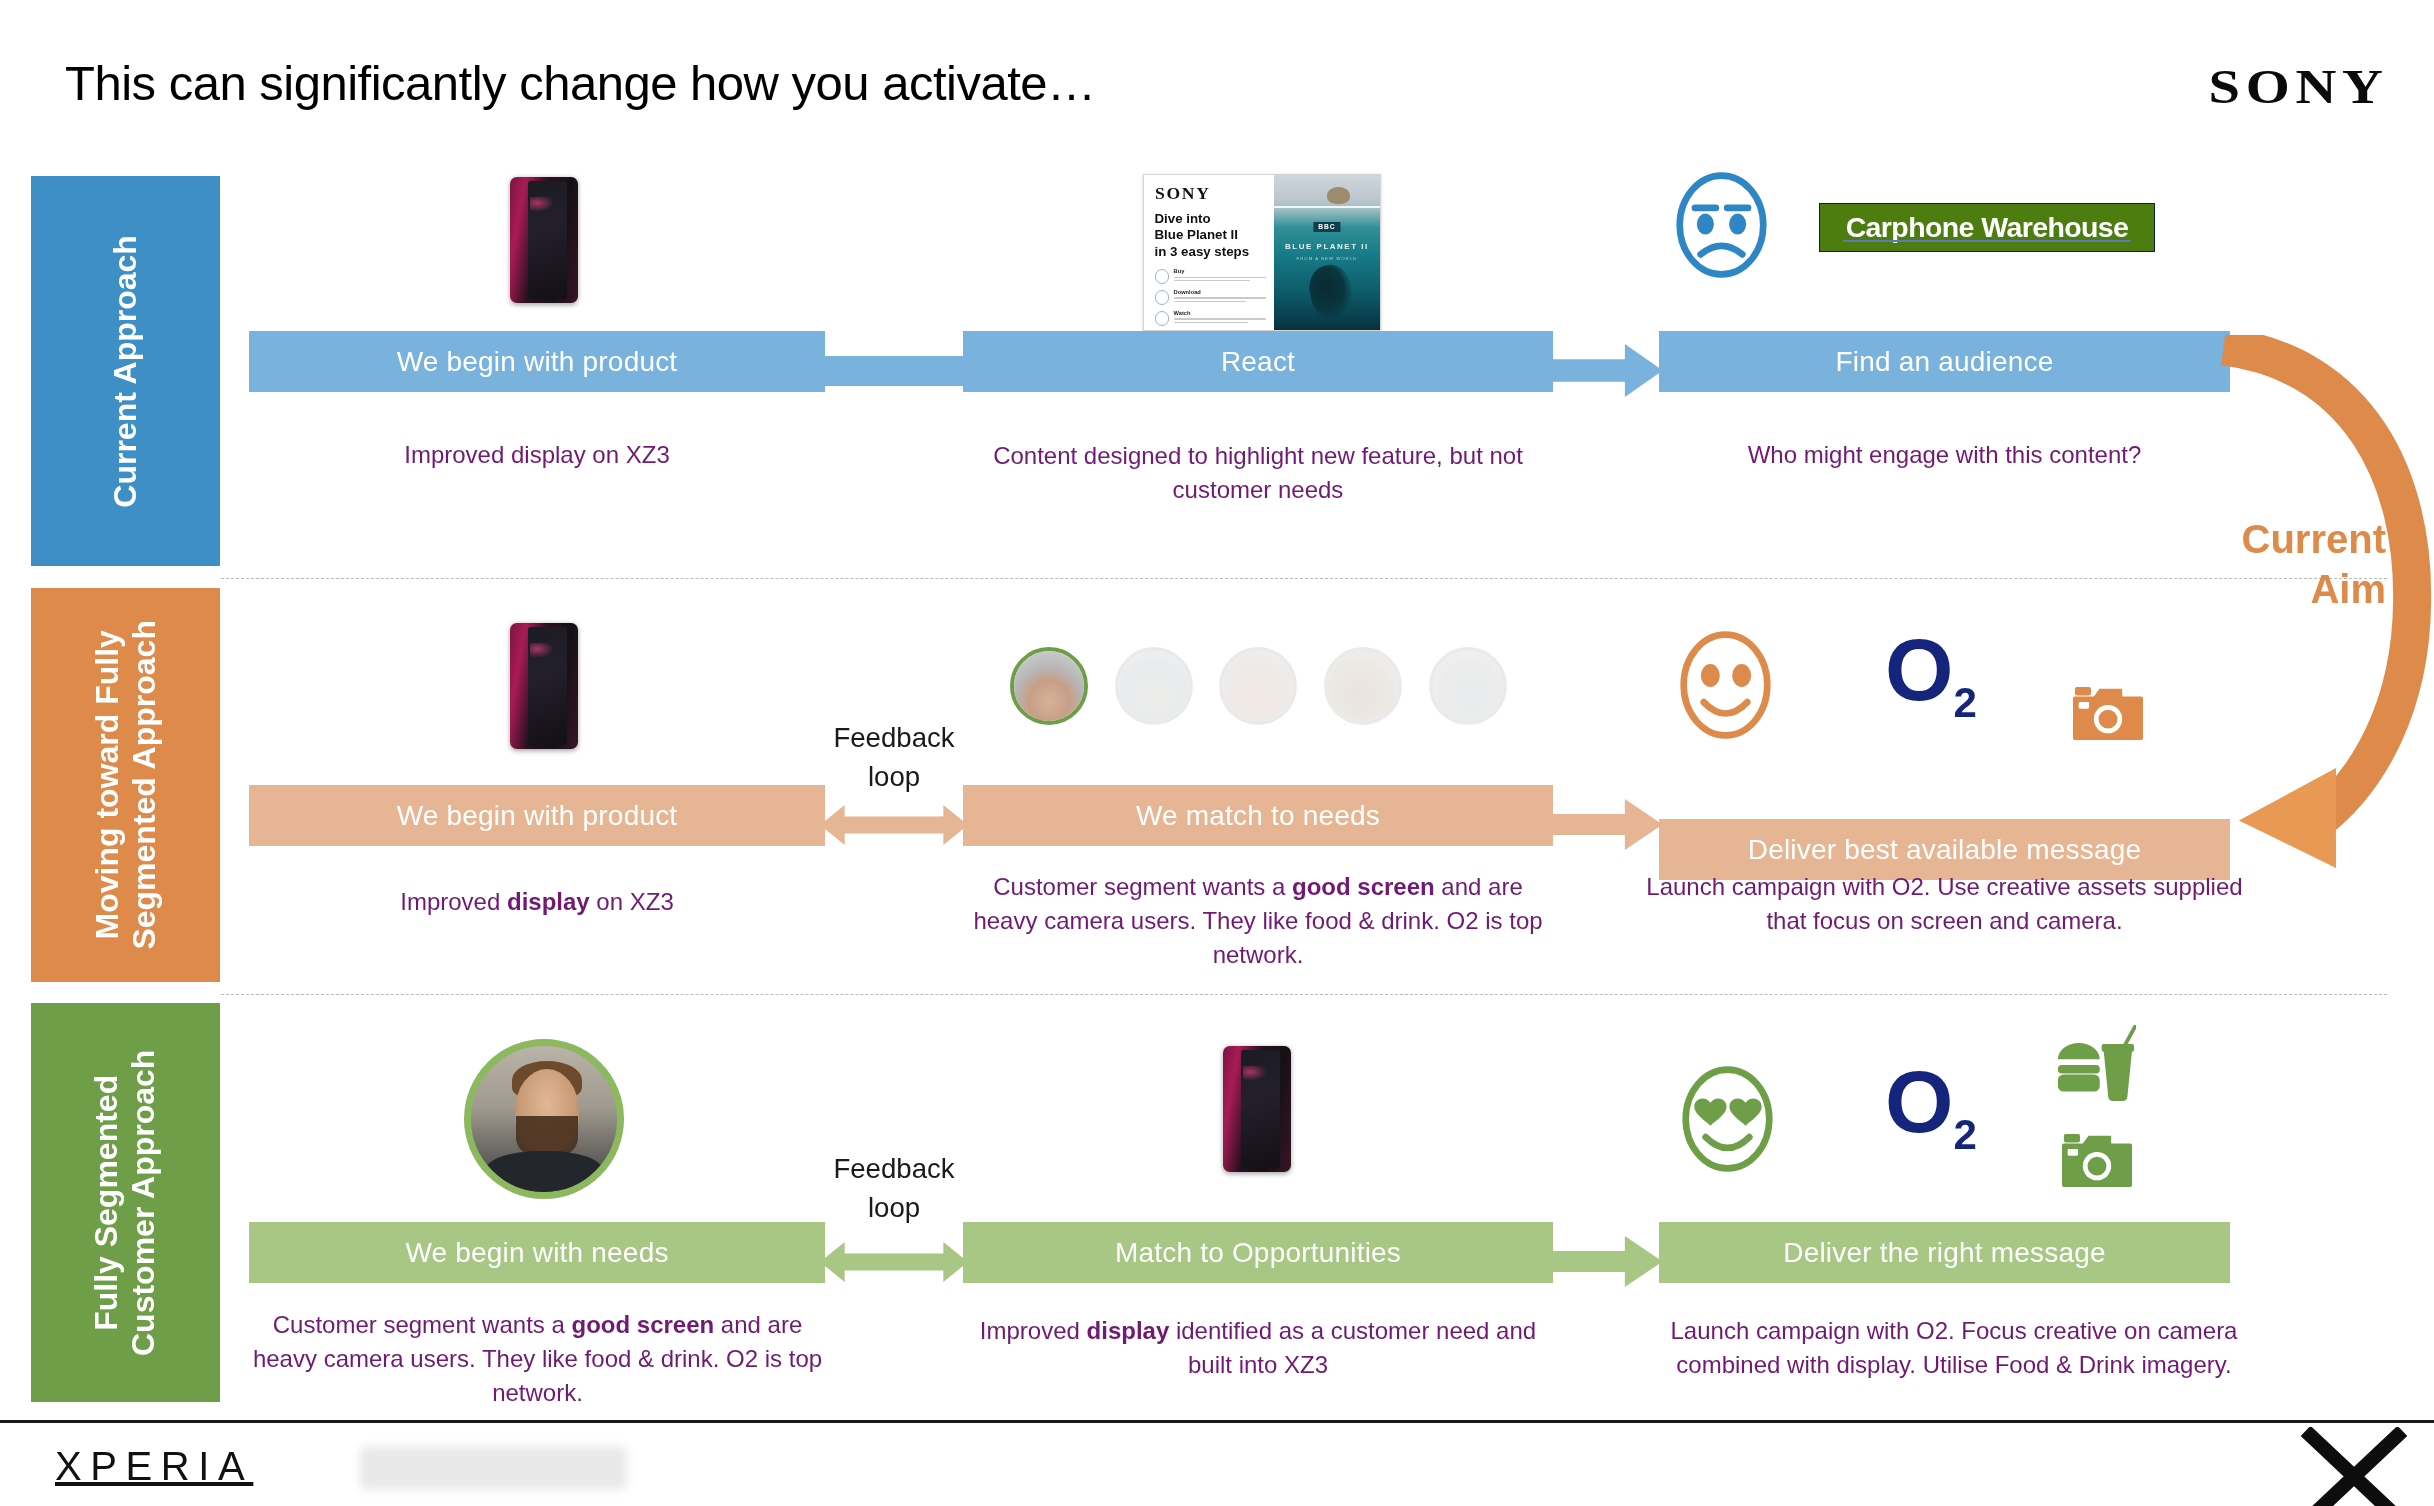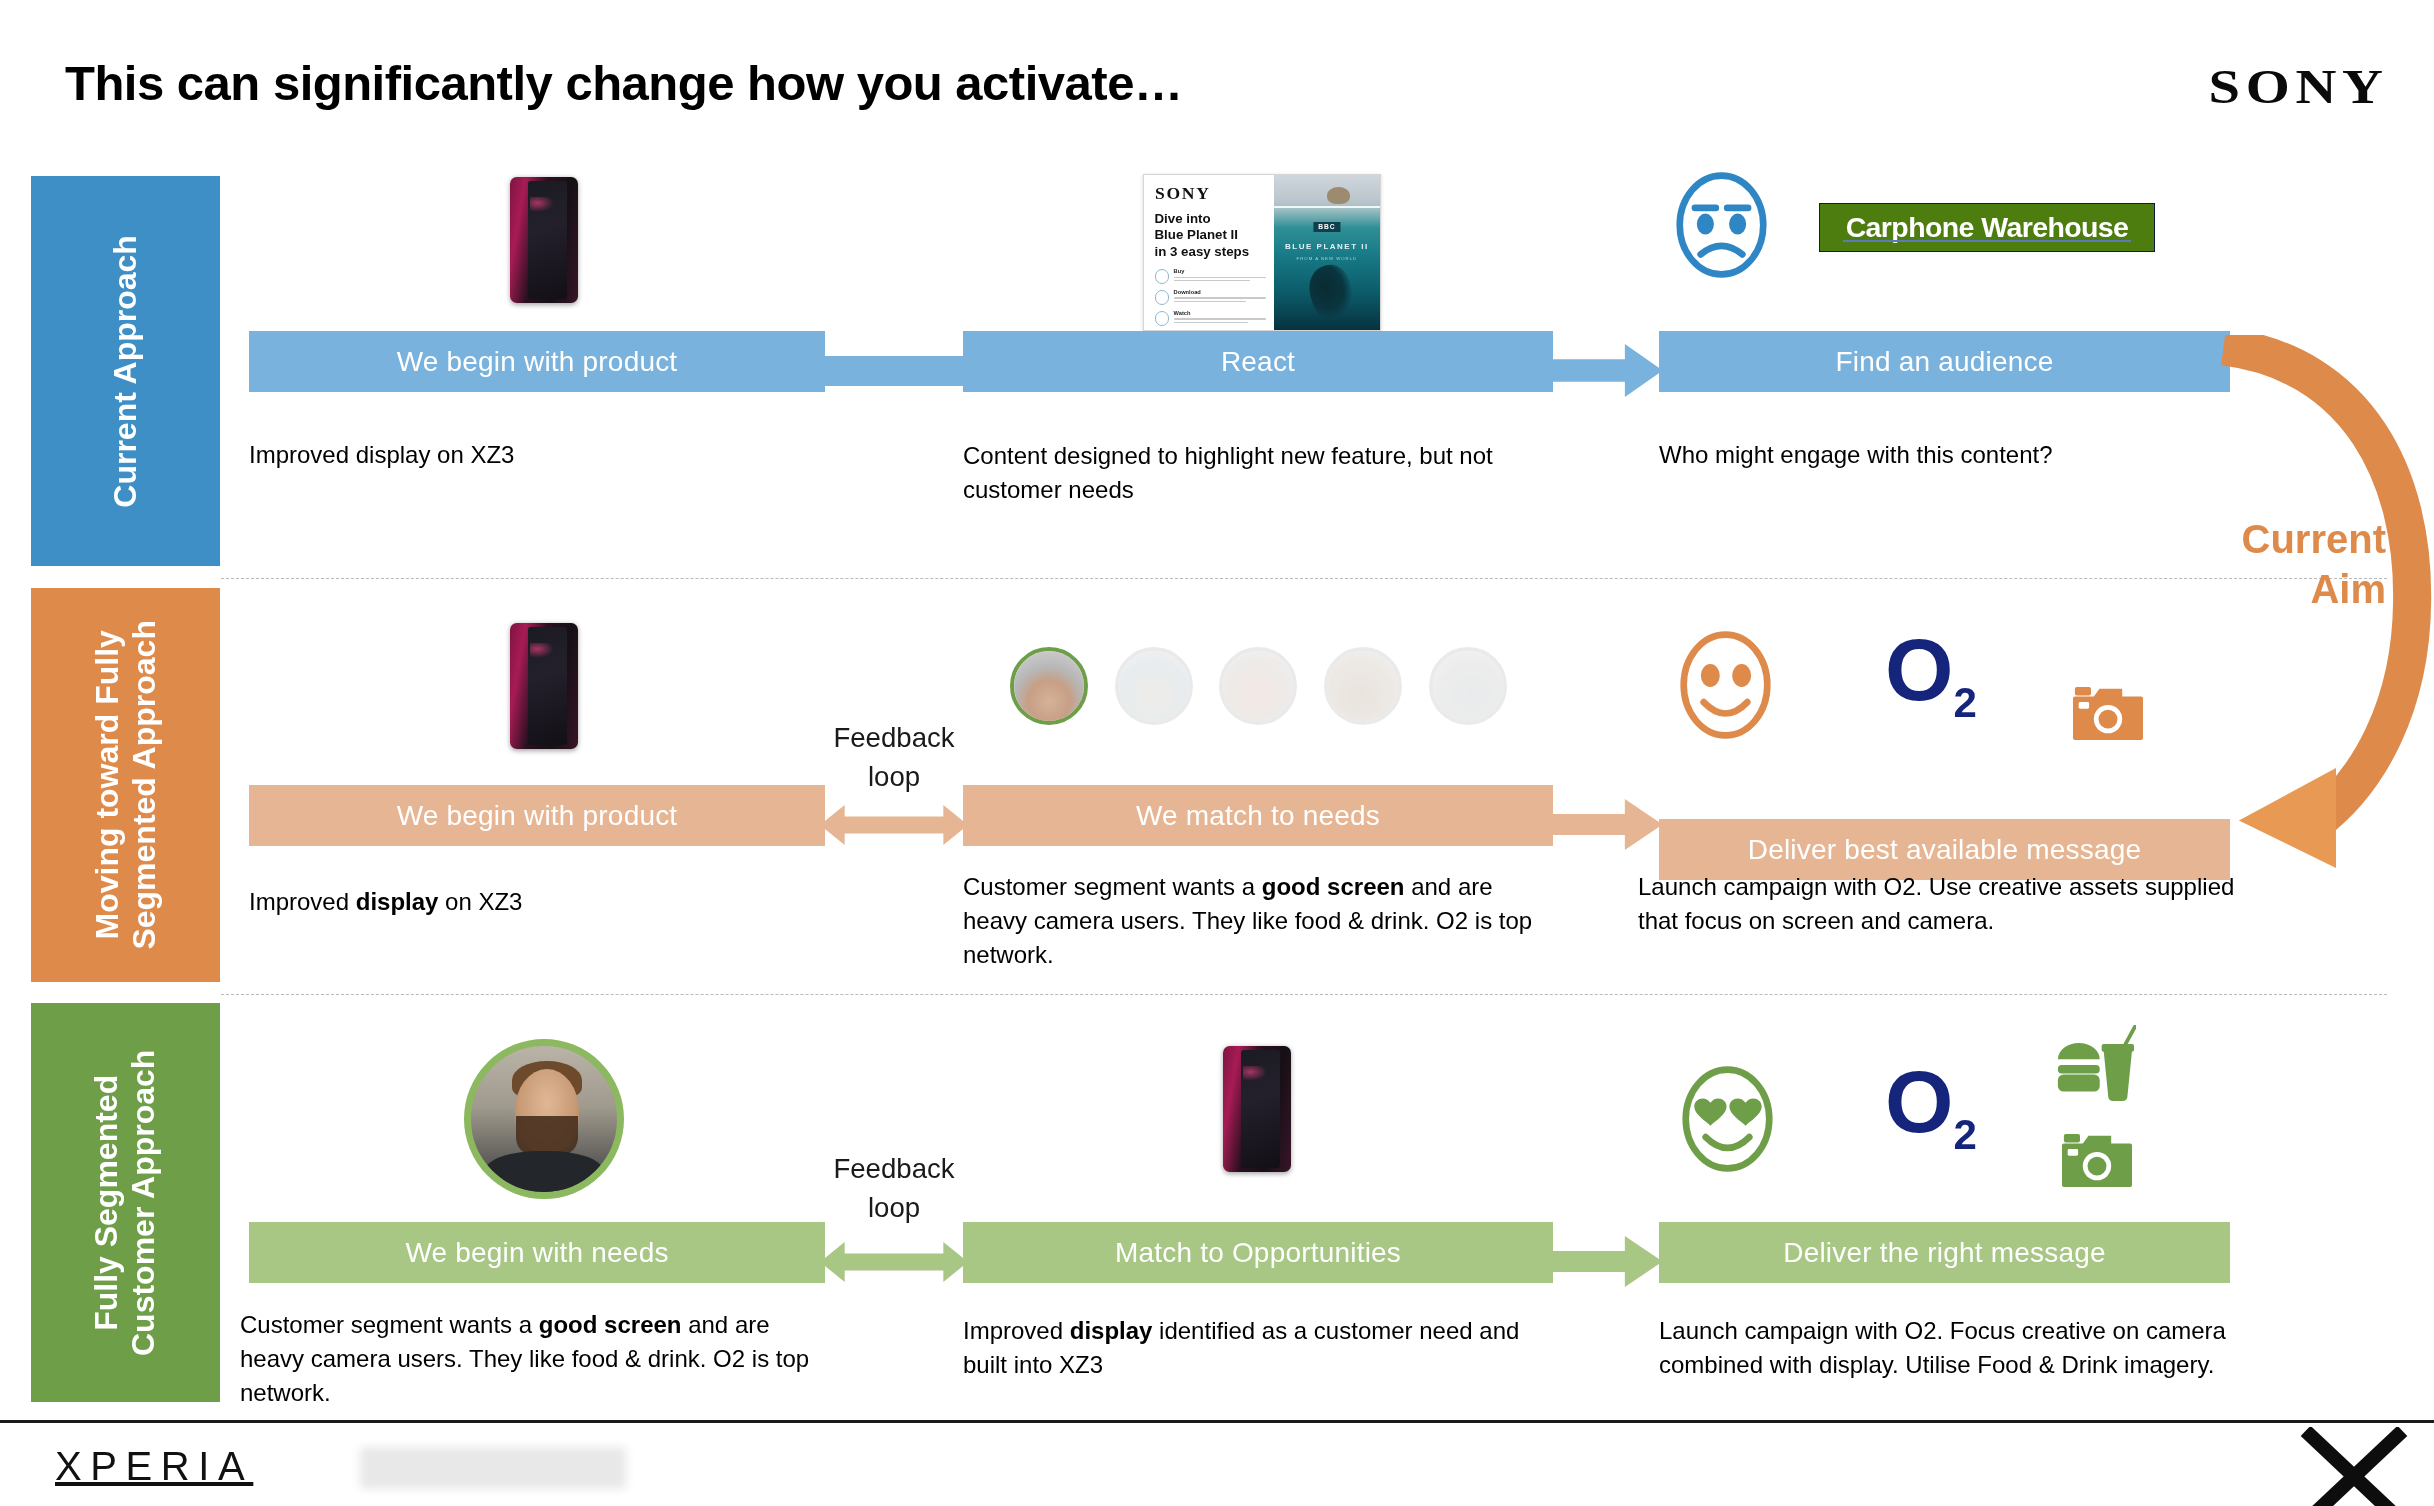--- a/index.html
+++ b/index.html
@@ -7,21 +7,21 @@
     width: 2435px; height: 1507px;
     background: #ffffff;
     font-family: "Liberation Sans", sans-serif;
     overflow: hidden;
   }
   #slide { position: relative; width: 2435px; height: 1507px; background: #fff; }
 
   
   .slide-title {
     position: absolute; left: 65px; top: 55px;
-    font-size: 49px; font-weight: bold; color: #000000;
+    font-size: 49px; font-weight: normal; color: #000000;
     letter-spacing: -0.5px; white-space: nowrap;
   }
   .sony-logo {
     position: absolute; right: 46px; top: 59px;
     font-family: "Liberation Serif", serif;
     font-size: 48px; font-weight: bold; color: #0a0a0a;
     letter-spacing: 4.8px;
     transform: scaleX(1.18); transform-origin: right center;
   }
 
@@ -53,22 +53,22 @@
     display: flex; align-items: center; justify-content: center;
     color: #ffffff; font-size: 28px; font-weight: normal;
     white-space: nowrap; letter-spacing: 0.2px;
   }
   .bar.blue  { background: #79b2dc; }
   .bar.orange{ background: #e6b694; }
   .bar.green { background: #a8c785; }
 
   
   .cap {
-    position: absolute; text-align: left;
-    font-size: 24px; line-height: 1.42; color: #000000;
+    position: absolute; text-align: center;
+    font-size: 24px; line-height: 1.42; color: #701a75;
   }
   .cap b { font-weight: bold; }
 
   
   .conn { position: absolute; }
 
   
   .fb-label {
     position: absolute; text-align: center;
     font-size: 27.6px; line-height: 1.42; color: #1a1a1a; white-space: pre;

